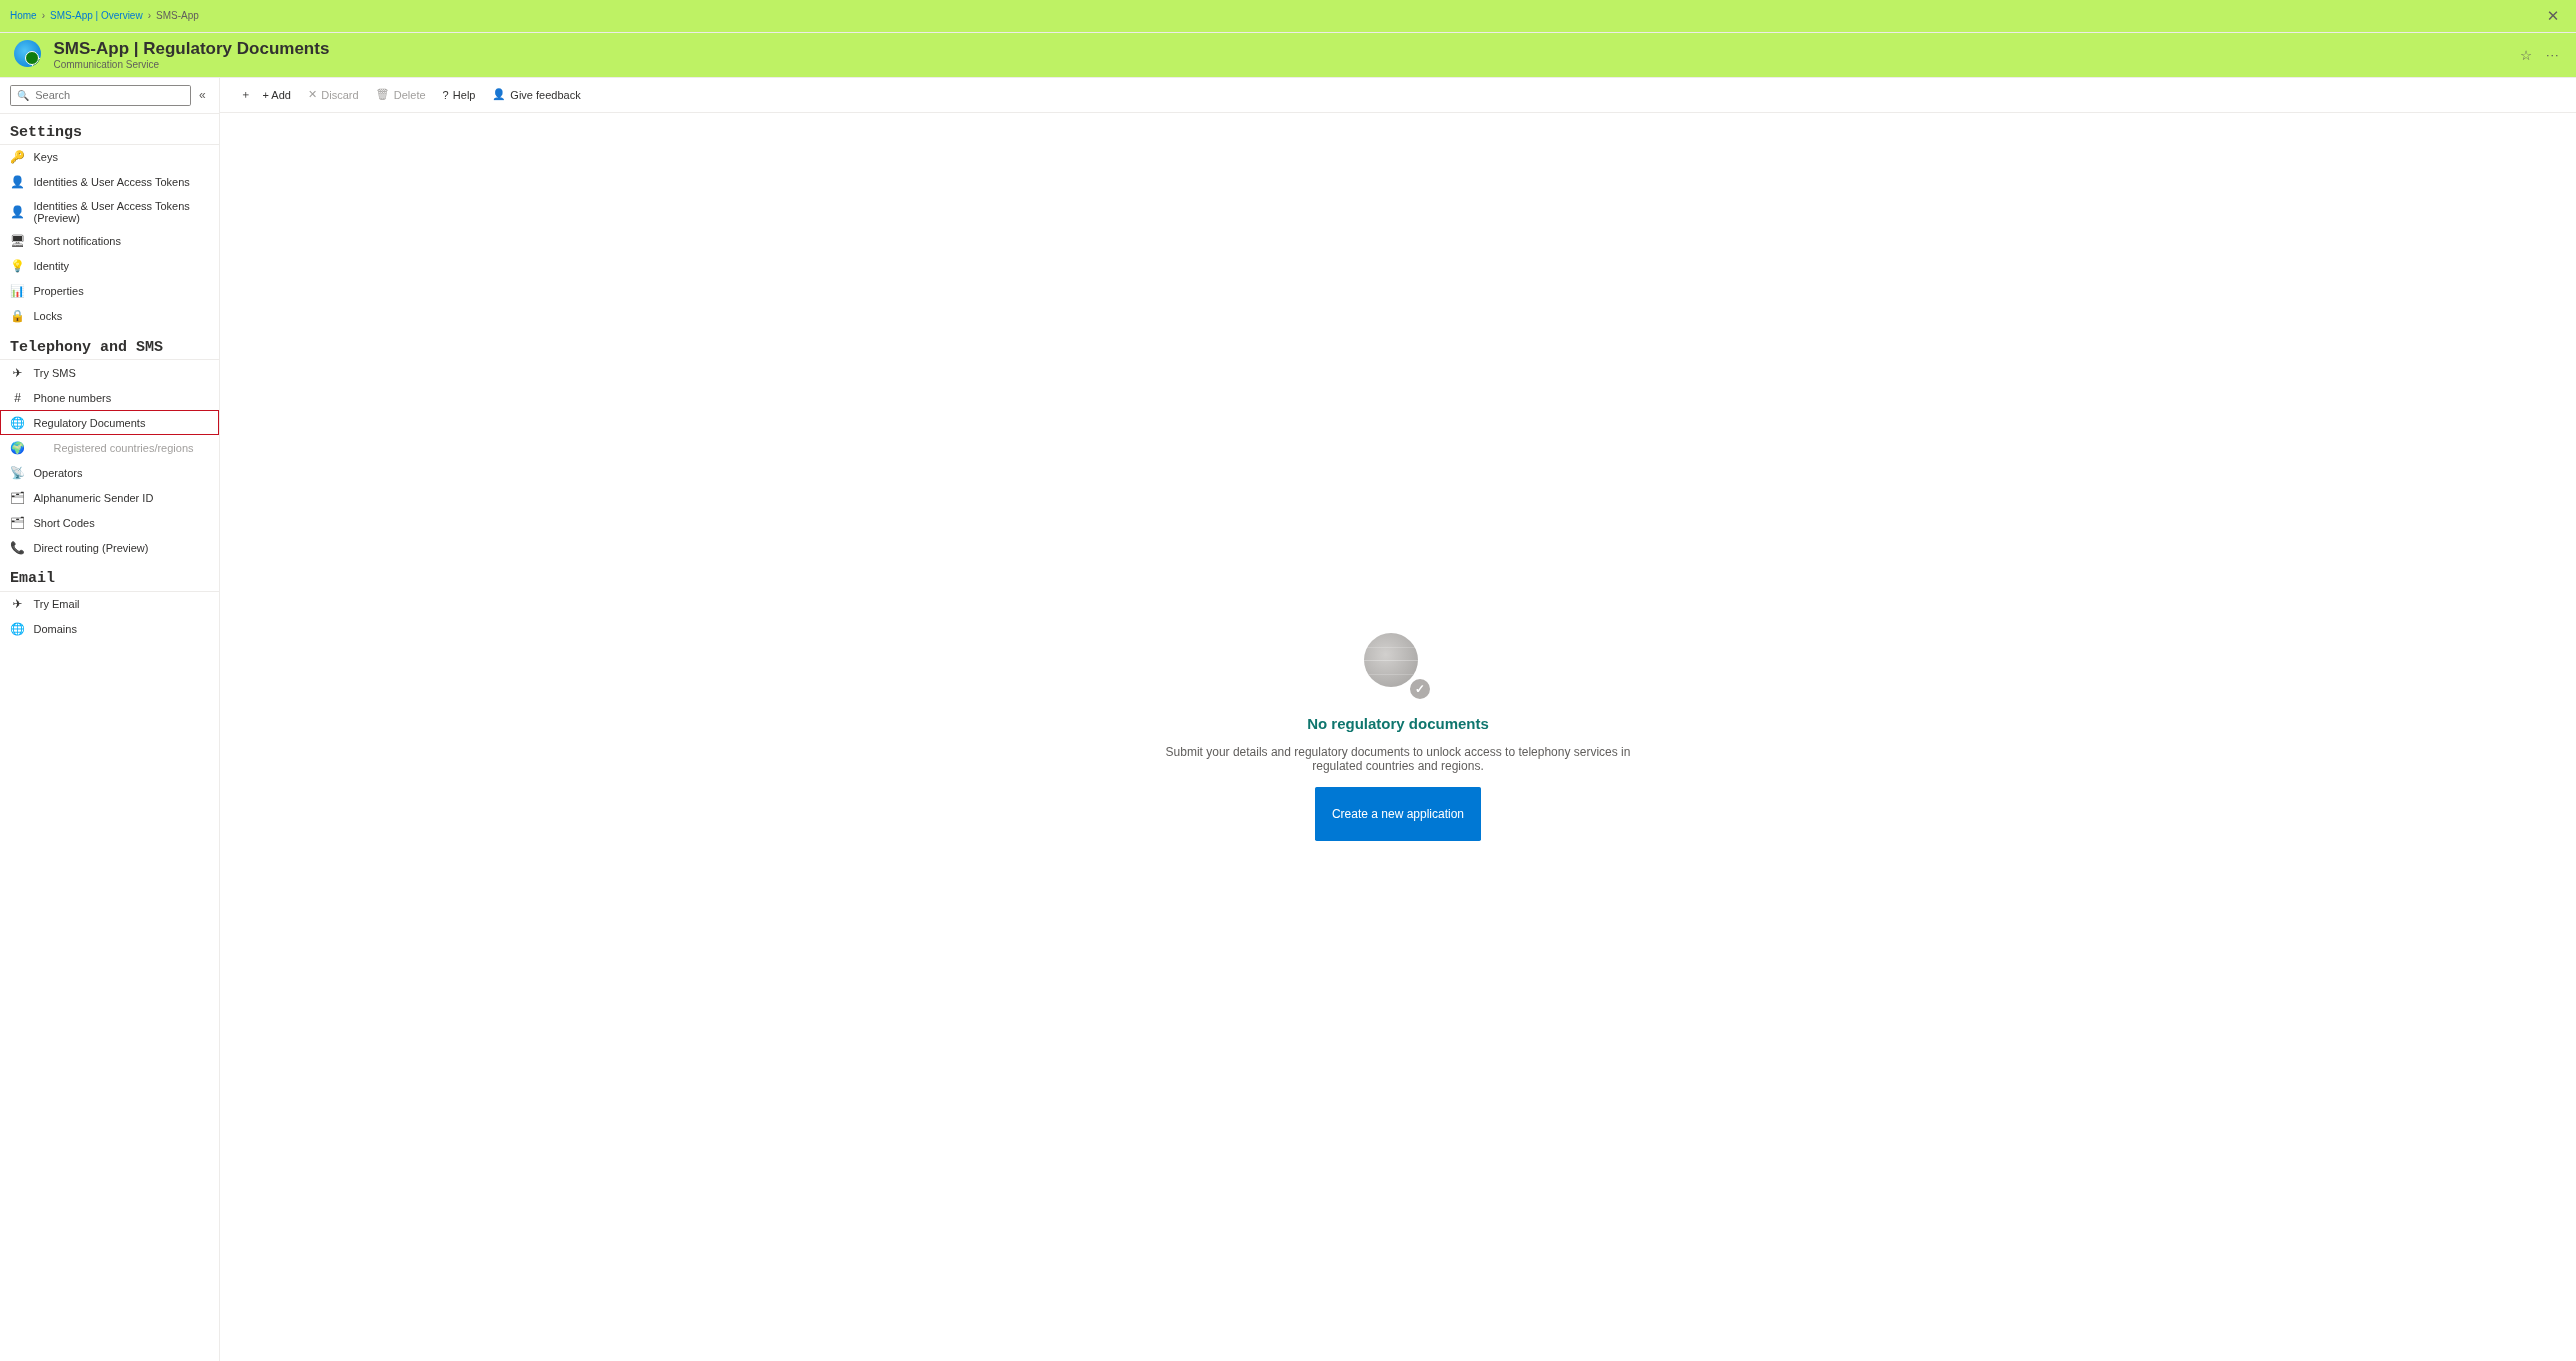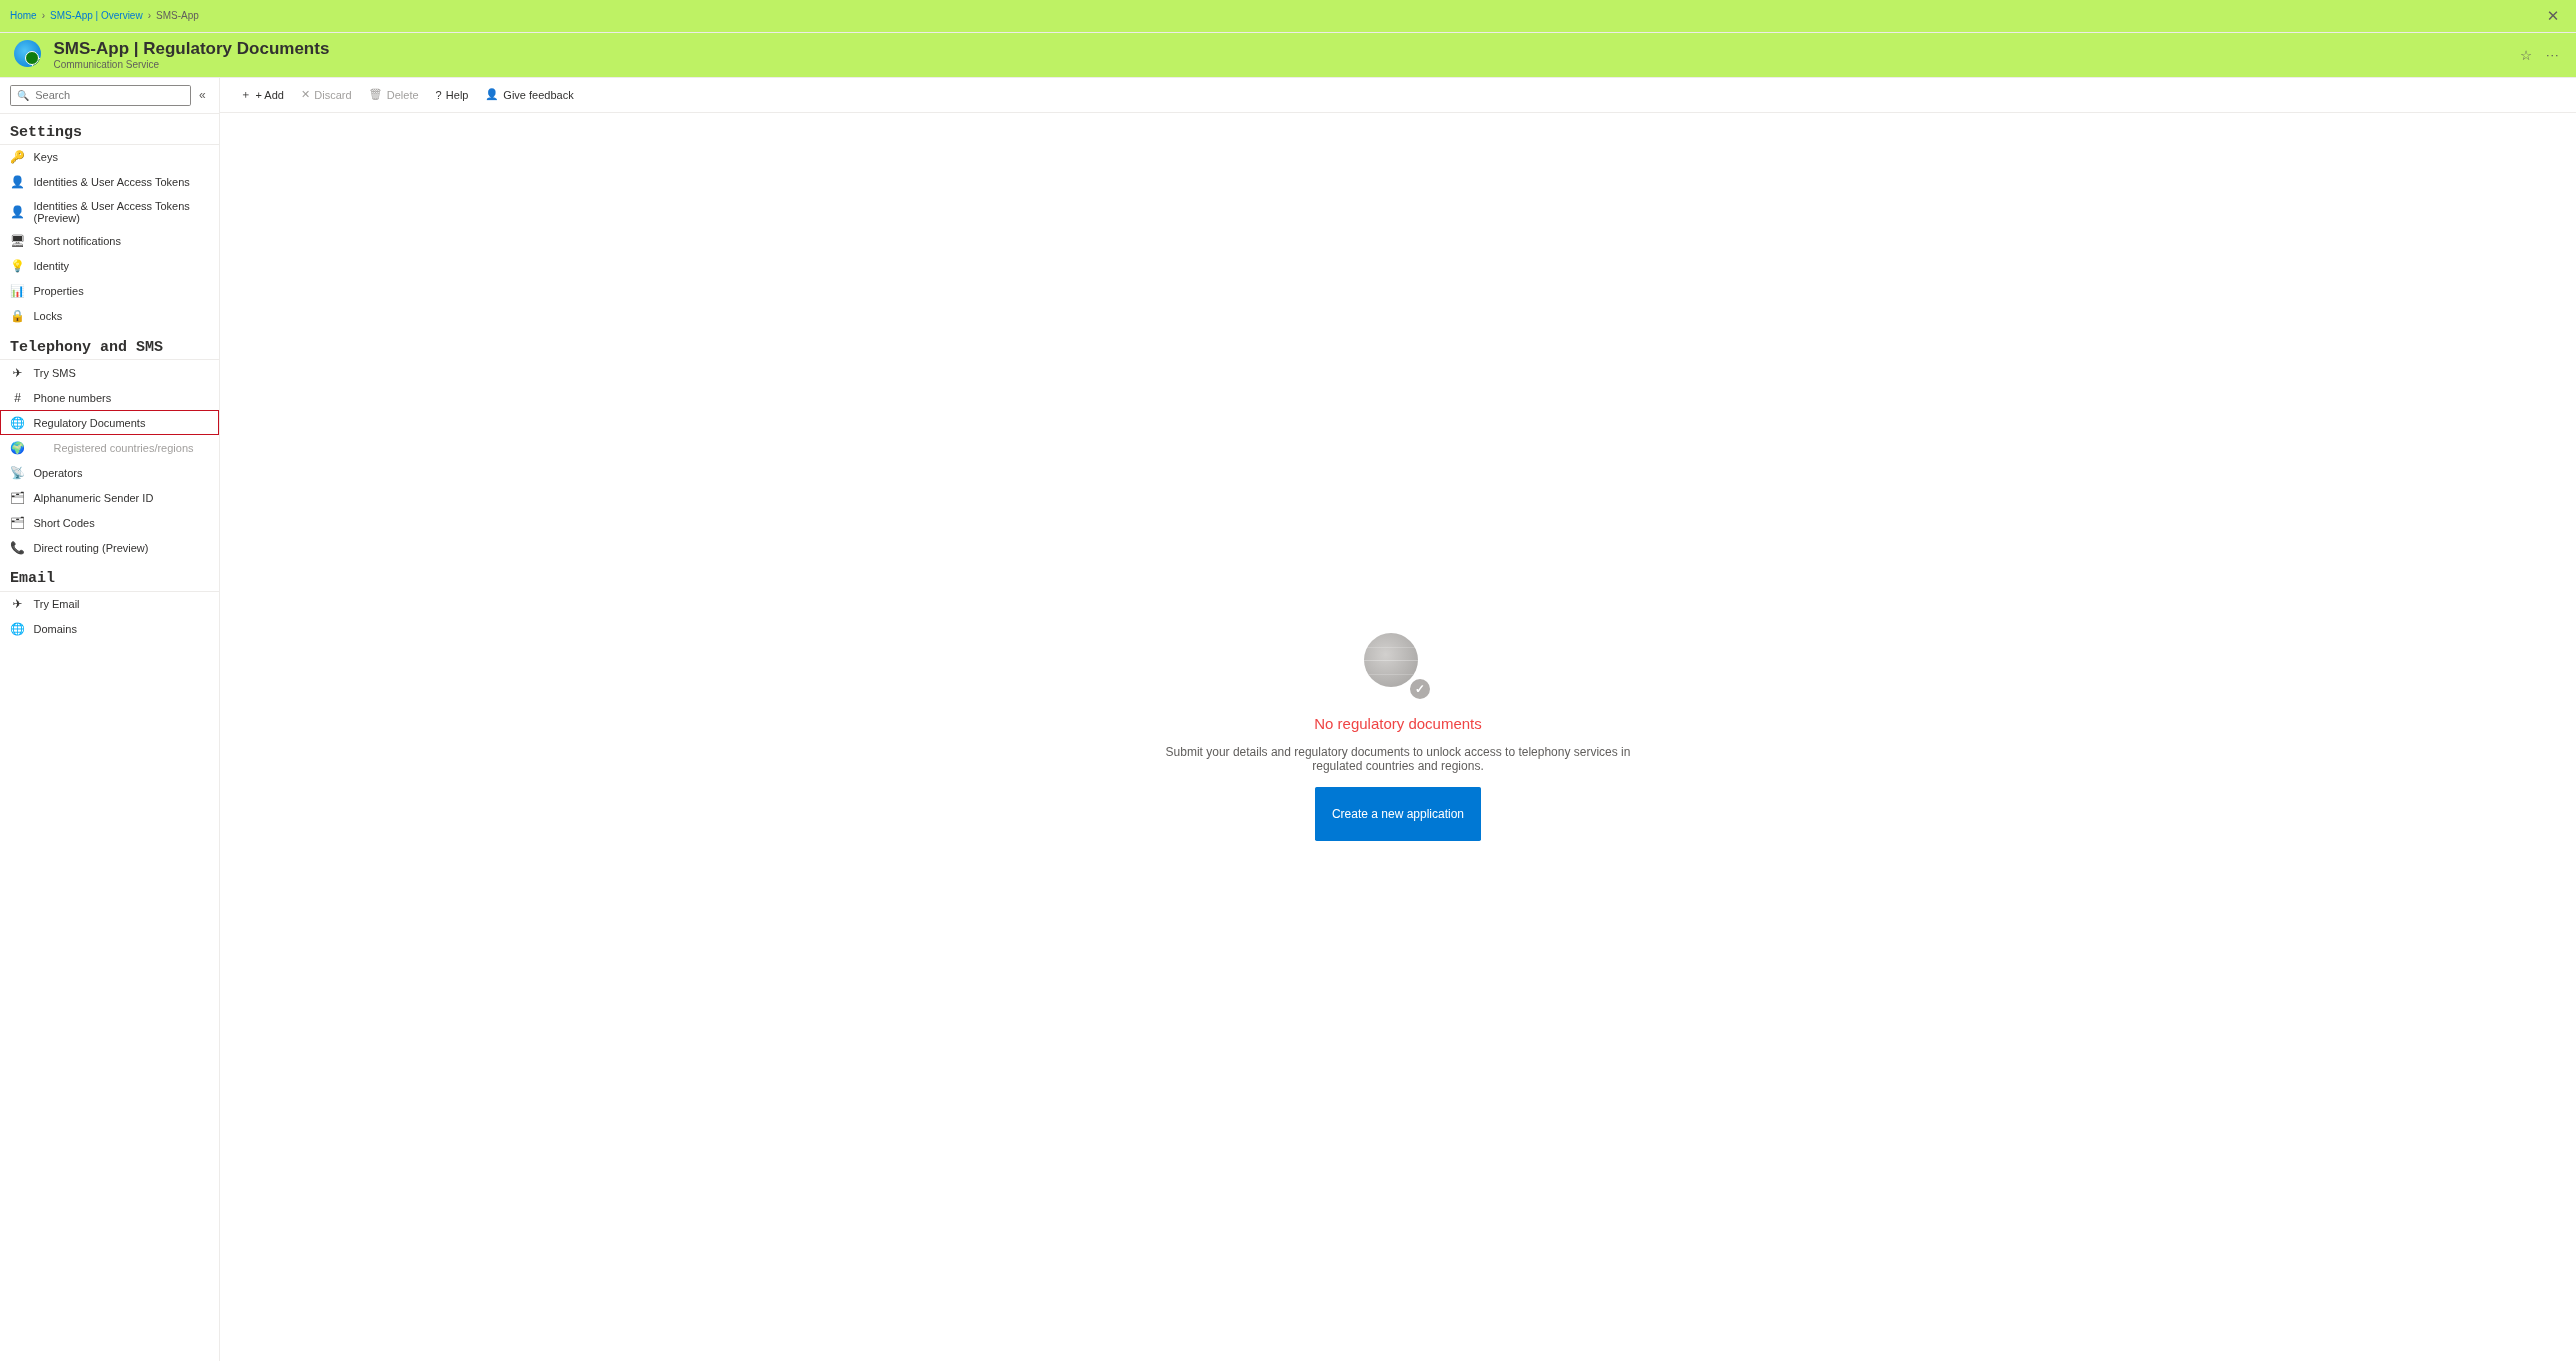--- a/index.html
+++ b/index.html
@@ -36,21 +36,21 @@
     .sidebar-item .item-icon { width: 15px; height: 15px; display: flex; align-items: center; justify-content: center; font-size: 12px; flex-shrink: 0; }
     .sidebar-item.disabled { color: #a19f9d; cursor: default; }
 
     
     .content { flex: 1; display: flex; flex-direction: column; overflow: hidden; }
     .toolbar { display: flex; align-items: center; gap: 3.4px; padding: 5px 13.5px; border-bottom: 0.8px solid #edebe9; background: #fff; }
     .toolbar-btn { display: flex; align-items: center; gap: 4.2px; background: none; border: none; cursor: pointer; font-size: 11px; color: #323130; padding: 4.2px 6.8px; border-radius: 1.7px; }
     .toolbar-btn.disabled { color: #a19f9d; cursor: default; }
 
     .content-body { flex: 1; display: flex; flex-direction: column; align-items: center; justify-content: center; gap: 13.5px; padding: 34px; }
-    .empty-title { font-size: 15px; font-weight: 400; color: #ef4444; }
+    .empty-title { font-size: 15px; font-weight: 700; color: #0f766e; }
     .empty-desc { font-size: 12px; color: #605e5c; text-align: center; max-width: 507px; }
     .create-btn { background: #0078d4; color: #fff; border: none; padding: 20px 17px; font-size: 12px; cursor: pointer; border-radius: 1.7px; }
   </style>
 </head>
 <body>
 
 <div class="top-bar">
   <div class="breadcrumb">
     <a href="#">Home</a>
     <span class="breadcrumb-sep">›</span>
@@ -164,21 +164,21 @@
       <span class="item-icon">🌐</span>
       <span>Domains</span>
     </div>
   </div>
 
   <div class="content">
 
     <div class="toolbar">
       <button class="toolbar-btn">
         <span>＋</span>
-        <span style="margin-left:0;text-align:right;">+ Add</span>
+        <span style="margin-left:7px;text-align:right;">+ Add</span>
       </button>
       <button class="toolbar-btn disabled">
         <span>✕</span>
         <span> Discard</span>
       </button>
       <button class="toolbar-btn disabled">
         <span>🗑</span>
         <span> Delete</span>
       </button>
       <button class="toolbar-btn">

